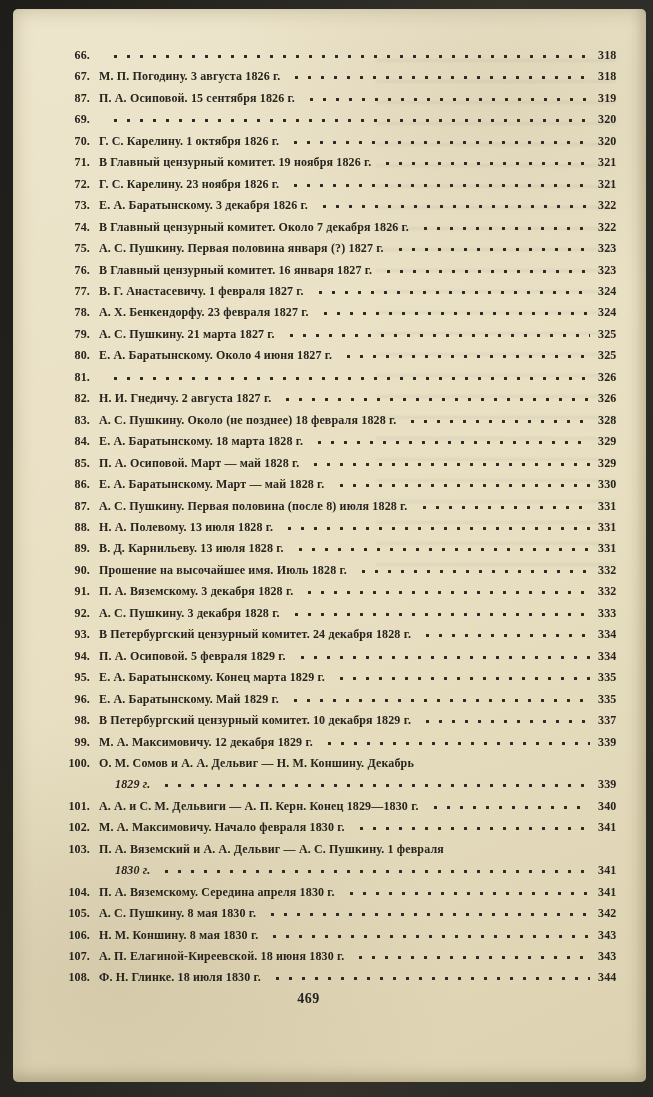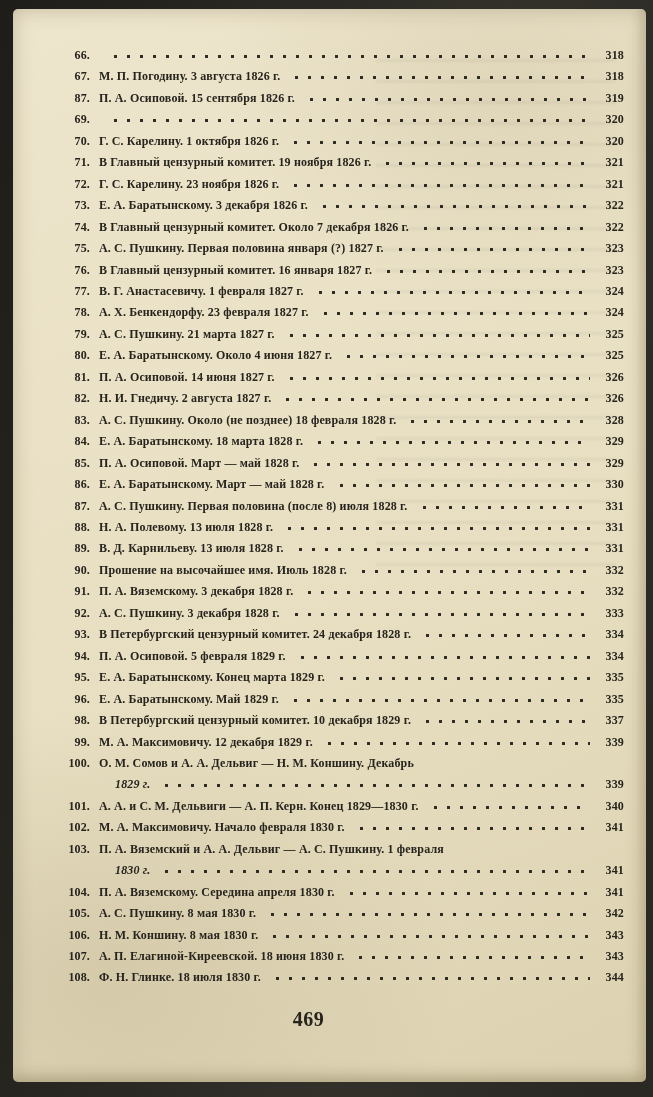--- a/index.html
+++ b/index.html
@@ -60,27 +60,27 @@
   .dots {
     flex: 1 1 8px;
     min-width: 8px;
     height: 5px;
     margin: 0 8px 0 10px;
     background-image: radial-gradient(circle, #2c2a23 1.4px, rgba(0,0,0,0) 1.8px);
     background-size: 13px 5px;
     background-repeat: repeat-x;
     background-position: left center;
   }
-  .pg { flex: 0 0 auto; min-width: 26px; text-align: right; }
+  .pg { flex: 0 0 auto; min-width: 26px; text-align: left; }
   .folio {
     position: relative;
     text-align: center;
     padding-right: 60px;
-    margin-top: 19px;
-    font-size: 20px;
+    margin-top: 2px;
+    font-size: 14px;
     font-weight: 600;
     letter-spacing: 0.5px;
   }
 </style>
 </head>
 <body>
 
 <div class="photo">
   <div class="paper">
     <div class="toc">
@@ -182,21 +182,20 @@
 
   <div class="row">
     <span class="num">80.</span>
     <span class="text">Е. А. Баратынскому. Около 4 июня 1827 г.</span>
     <span class="dots"></span>
     <span class="pg">325</span>
   </div>
 
   <div class="row">
     <span class="num">81.</span>
-    <span class="text">П. А. Осиповой. 14 июня 1827 г.</span>
     <span class="dots"></span>
     <span class="pg">326</span>
   </div>
 
   <div class="row">
     <span class="num">82.</span>
     <span class="text">Н. И. Гнедичу. 2 августа 1827 г.</span>
     <span class="dots"></span>
     <span class="pg">326</span>
   </div>

